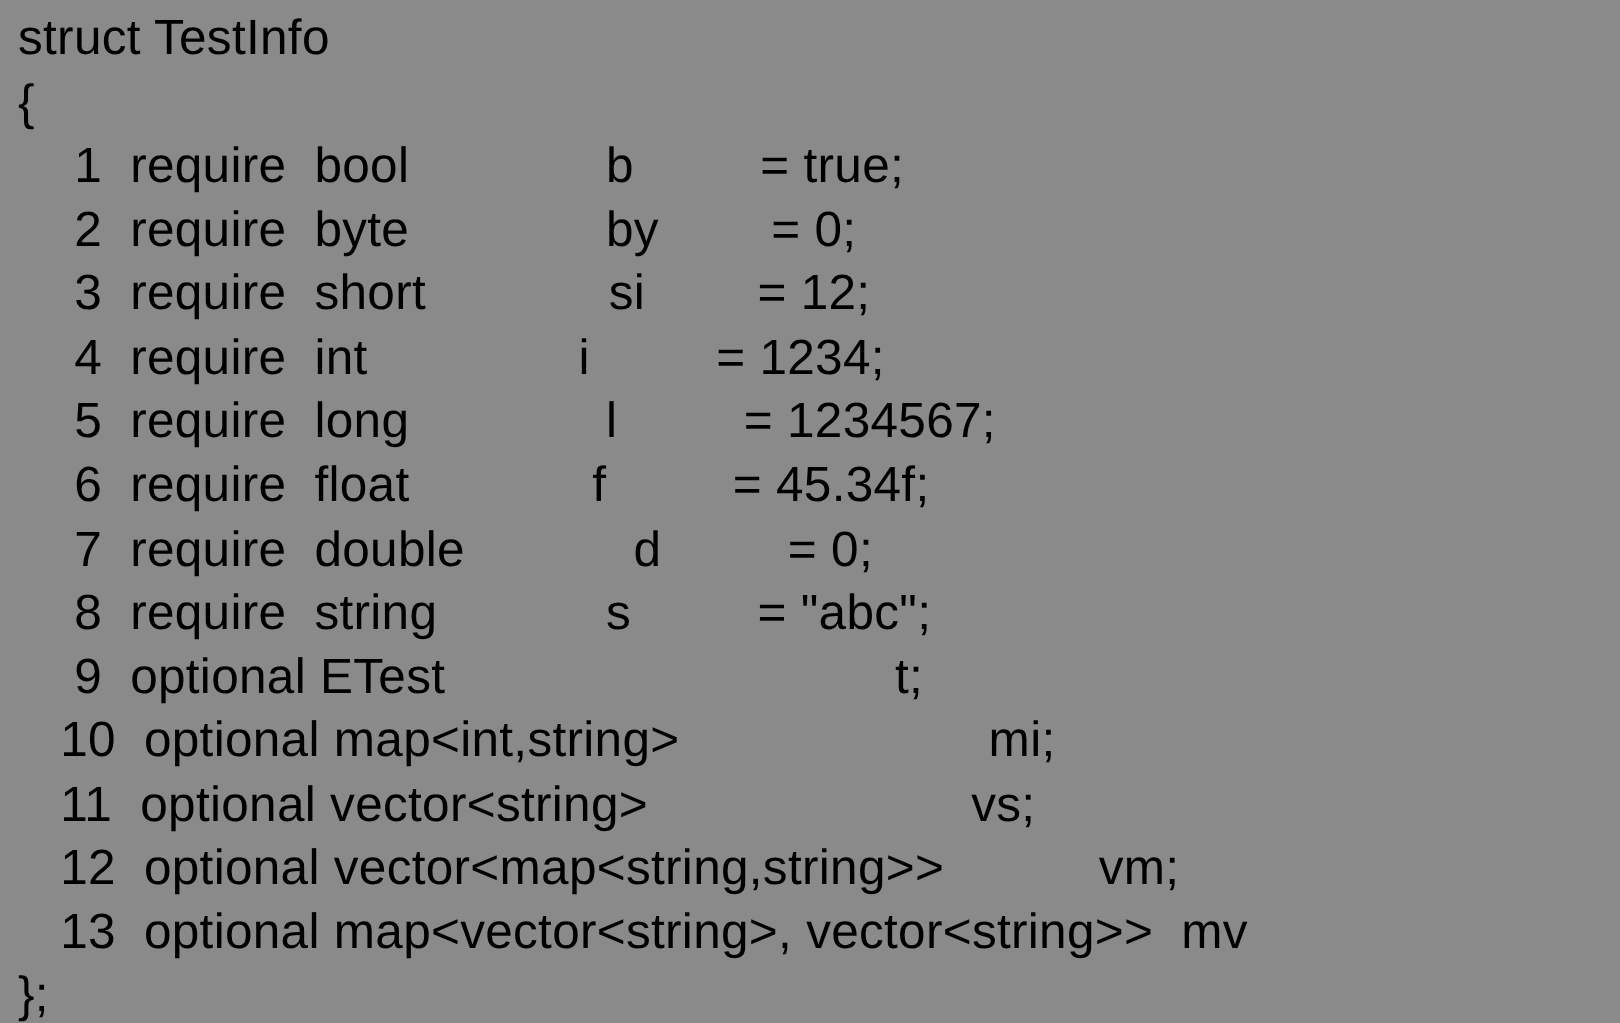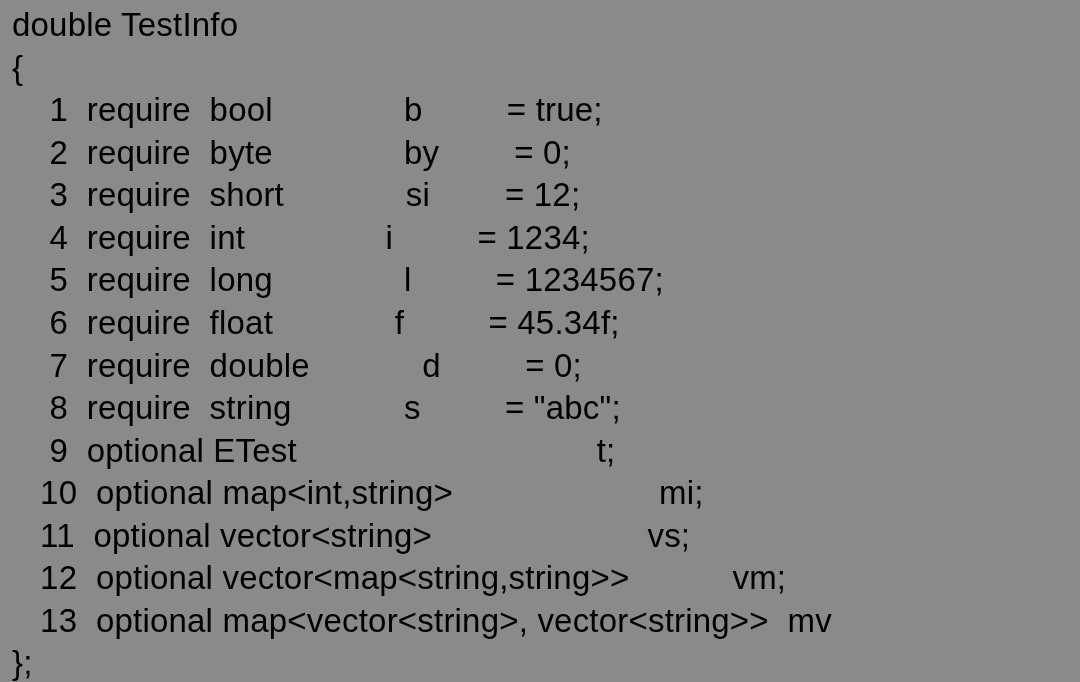--- a/index.html
+++ b/index.html
@@ -17,21 +17,21 @@
   .wrap {
     padding: 4px 12px;
     line-height: 1.29;
     white-space: pre;
     letter-spacing: 0.2px;
   }
 </style>
 </head>
 <body>
 
-<div class="wrap"><span>double </span><span>TestInfo</span>
+<div class="wrap"><span>struct </span><span>TestInfo</span>
 <span>{</span>
 <span id="field-list">    1  require  bool              b         = true;
     2  require  byte              by        = 0;
     3  require  short             si        = 12;
     4  require  int               i         = 1234;
     5  require  long              l         = 1234567;
     6  require  float             f         = 45.34f;
     7  require  double            d         = 0;
     8  require  string            s         = "abc";
     9  optional ETest                                t;

